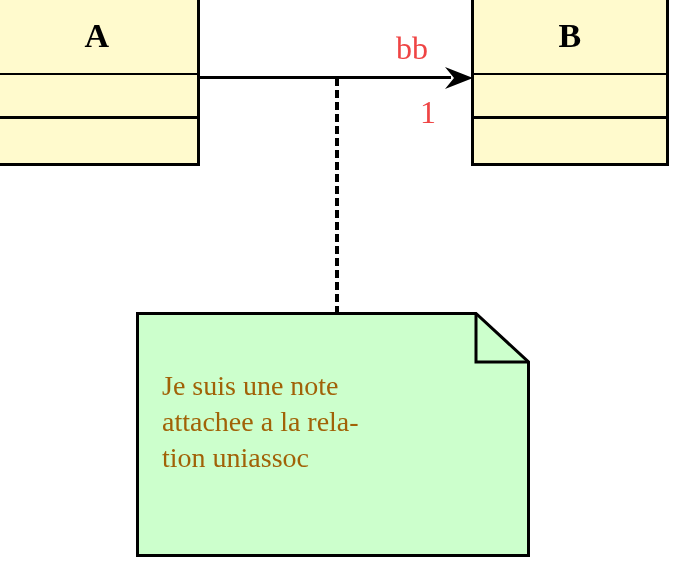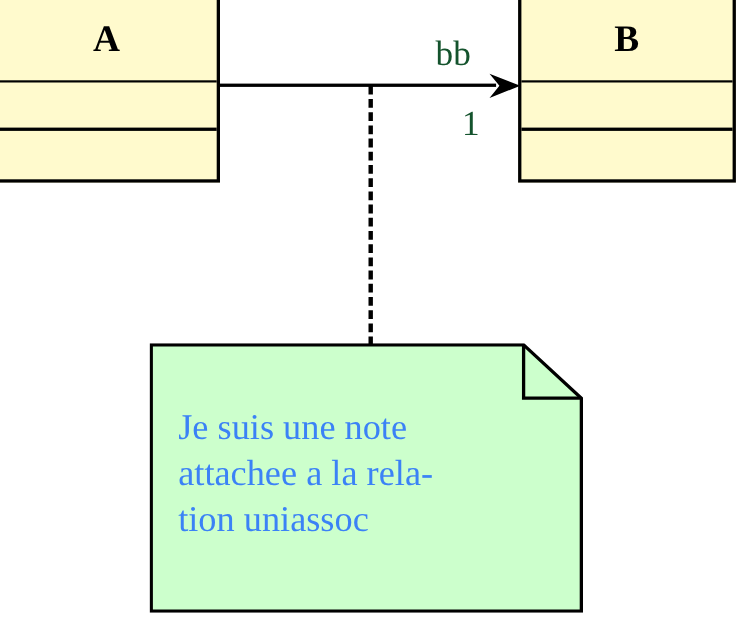--- a/index.html
+++ b/index.html
@@ -76,21 +76,21 @@
   }
   #assoc-arrowhead {
     position: absolute;
     left: 443px;
     top: 64px;
     width: 32px;
     height: 28px;
   }
   .assoc-label {
     position: absolute;
-    color: #14532d;
+    color: #ef4444;
     line-height: 1;
     white-space: nowrap;
   }
   #assoc-name-label {
     left: 396px;
     top: 32px;
     font-size: 32px;
   }
   #assoc-mult-label {
     left: 420px;
@@ -118,22 +118,22 @@
   }
   #note-shape {
     position: absolute;
     inset: 0;
   }
   #note-text {
     position: absolute;
     left: 26px;
     top: 56px;
     width: 330px;
-    color: #3b82f6;
-    font-size: 33px;
+    color: #a16207;
+    font-size: 28px;
     line-height: 1.28;
     white-space: pre-line;
   }
 </style>
 </head>
 <body>
 
 <div id="canvas">
 
   <div class="uml-class" id="class-a">

